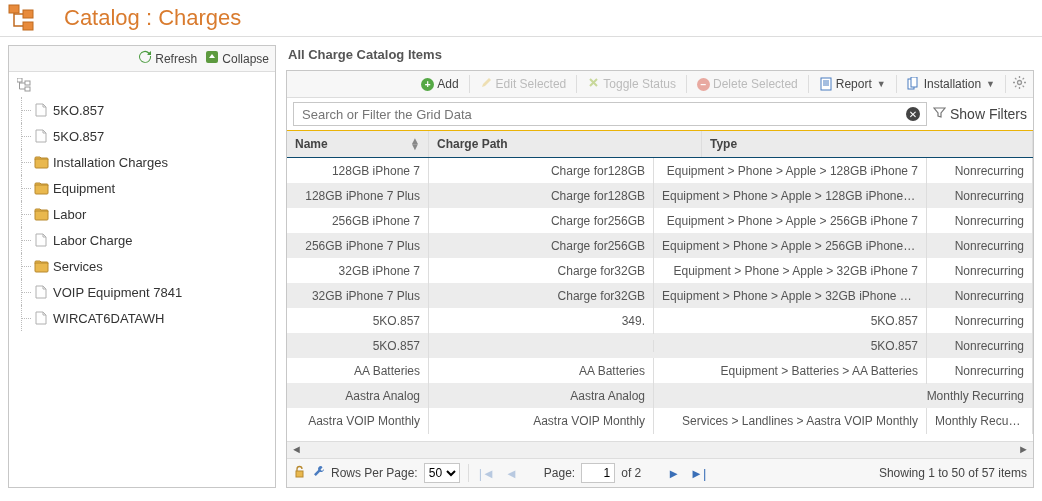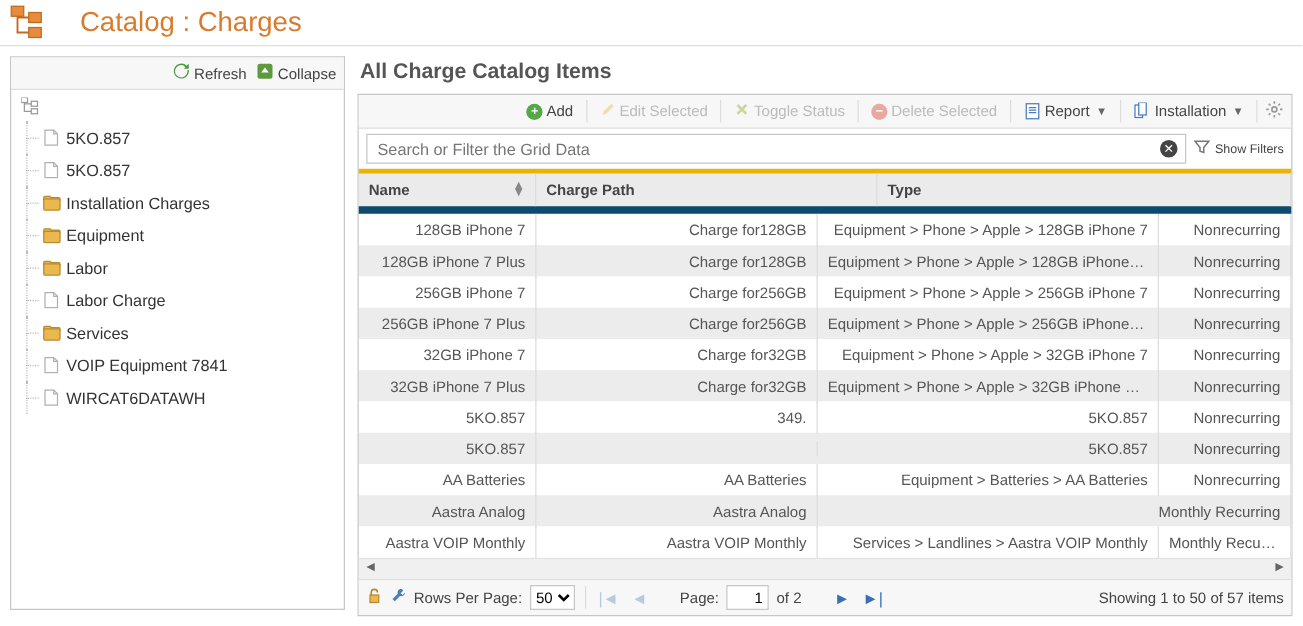--- a/index.html
+++ b/index.html
@@ -90,21 +90,21 @@
   .tree-item .ticon { width: 16px; height: 16px; display:flex; align-items:center; justify-content:center; margin-right:4px;}
   .tree-item .tlabel { color:#333; font-size:13px; }
   .folder-ico { fill:#e9b84e; stroke:#b8892e; }
   .file-ico { fill:#fefefe; stroke:#b0b0b0; }
   .right-panel {
     flex: 1;
     display: flex;
     flex-direction: column;
   }
   .section-title {
-    font-size: 17px;
+    font-size: 13px;
     color: #555;
     font-weight: bold;
     padding: 2px 0 8px 2px;
   }
   .grid-box {
     border: 1px solid #c7c7c7;
     flex: 1;
     display: flex;
     flex-direction: column;
     background:#fff;
@@ -131,35 +131,35 @@
   .tbtn .circle {
     width: 13px; height: 13px; border-radius:50%;
     display:flex; align-items:center; justify-content:center;
     color:#fff; font-size:10px; font-weight:bold;
   }
   .sep { width:1px; height:18px; background:#ddd; margin:0 2px; }
   .caret { font-size:9px; color:#666; margin-left:2px;}
   .gear { color:#999; cursor:pointer; }
   .search-row {
     display:flex; padding:4px 6px; gap:6px;
-    border-bottom:4px solid #eab308;
+    border-bottom:1px solid #eab308;
   }
   .search-box {
     flex:1; display:flex; align-items:center;
     border:1px solid #c7c7c7; background:#fff; height:24px;
     padding:0 6px;
   }
   .search-box input {
     flex:1; border:none; outline:none; font-size:13px; color:#666;
   }
   .clear-ico { width:14px; height:14px; background:#444; border-radius:50%; color:#fff; font-size:10px; display:flex; align-items:center; justify-content:center; cursor:pointer;}
-  .show-filters { display:flex; align-items:center; gap:4px; cursor:pointer; color:#444; font-size:10px; white-space:nowrap;}
+  .show-filters { display:flex; align-items:center; gap:4px; cursor:pointer; color:#444; font-size:14px; white-space:nowrap;}
   .filter-ico { color:#777; }
   .grid-head {
-    display:flex; background:#ebebeb; border-bottom:6px solid #0c4a6e;
+    display:flex; background:#ebebeb; border-bottom:1px solid #0c4a6e;
     font-weight:bold; color:#444;
   }
   .grid-head .col, .grid-row .col {
     padding:6px 8px;
     overflow:hidden; text-overflow:ellipsis; white-space:nowrap;
     border-right:1px solid #ddd;
   }
   .grid-head .col { position:relative; }
   .sort-ico { position:absolute; right:8px; top:50%; transform:translateY(-50%); color:#888; font-size:10px; line-height:6px;}
   .grid-body {

